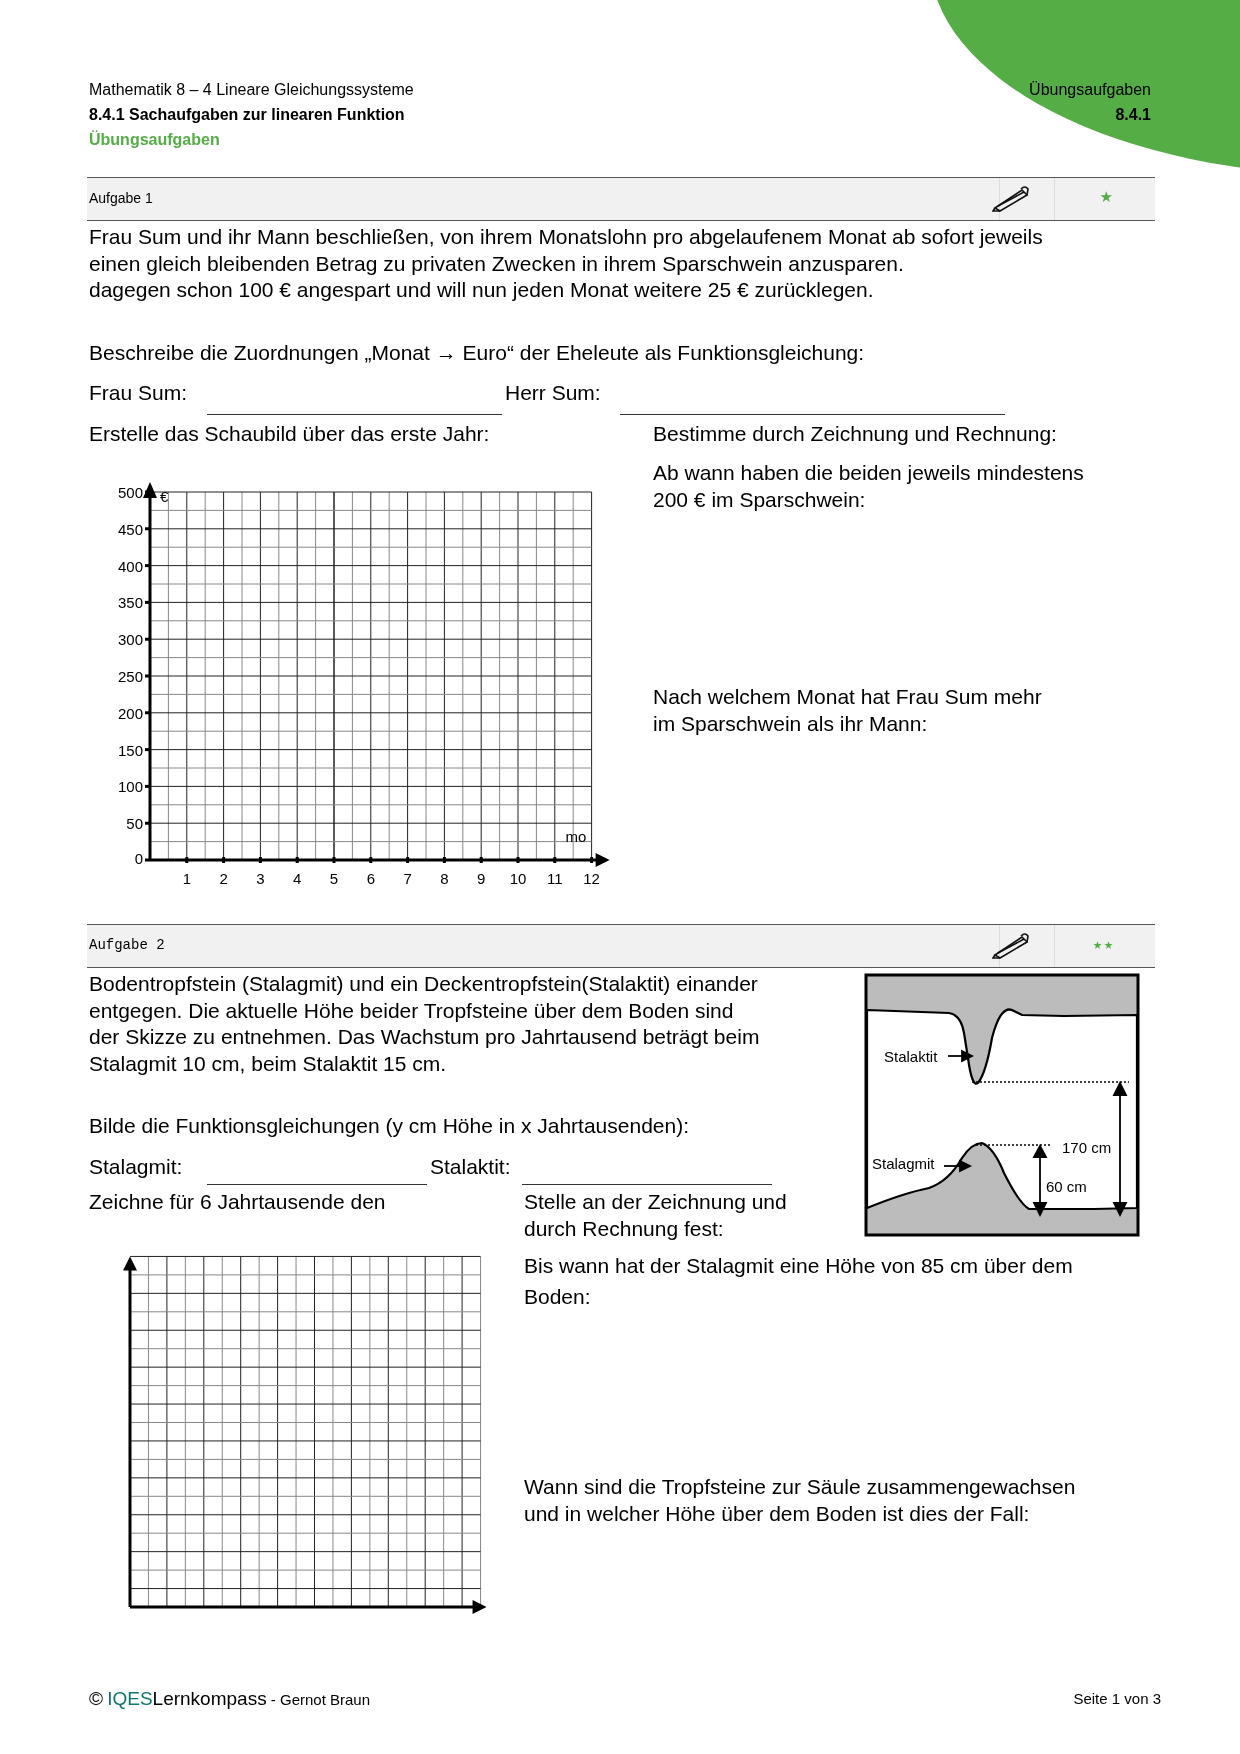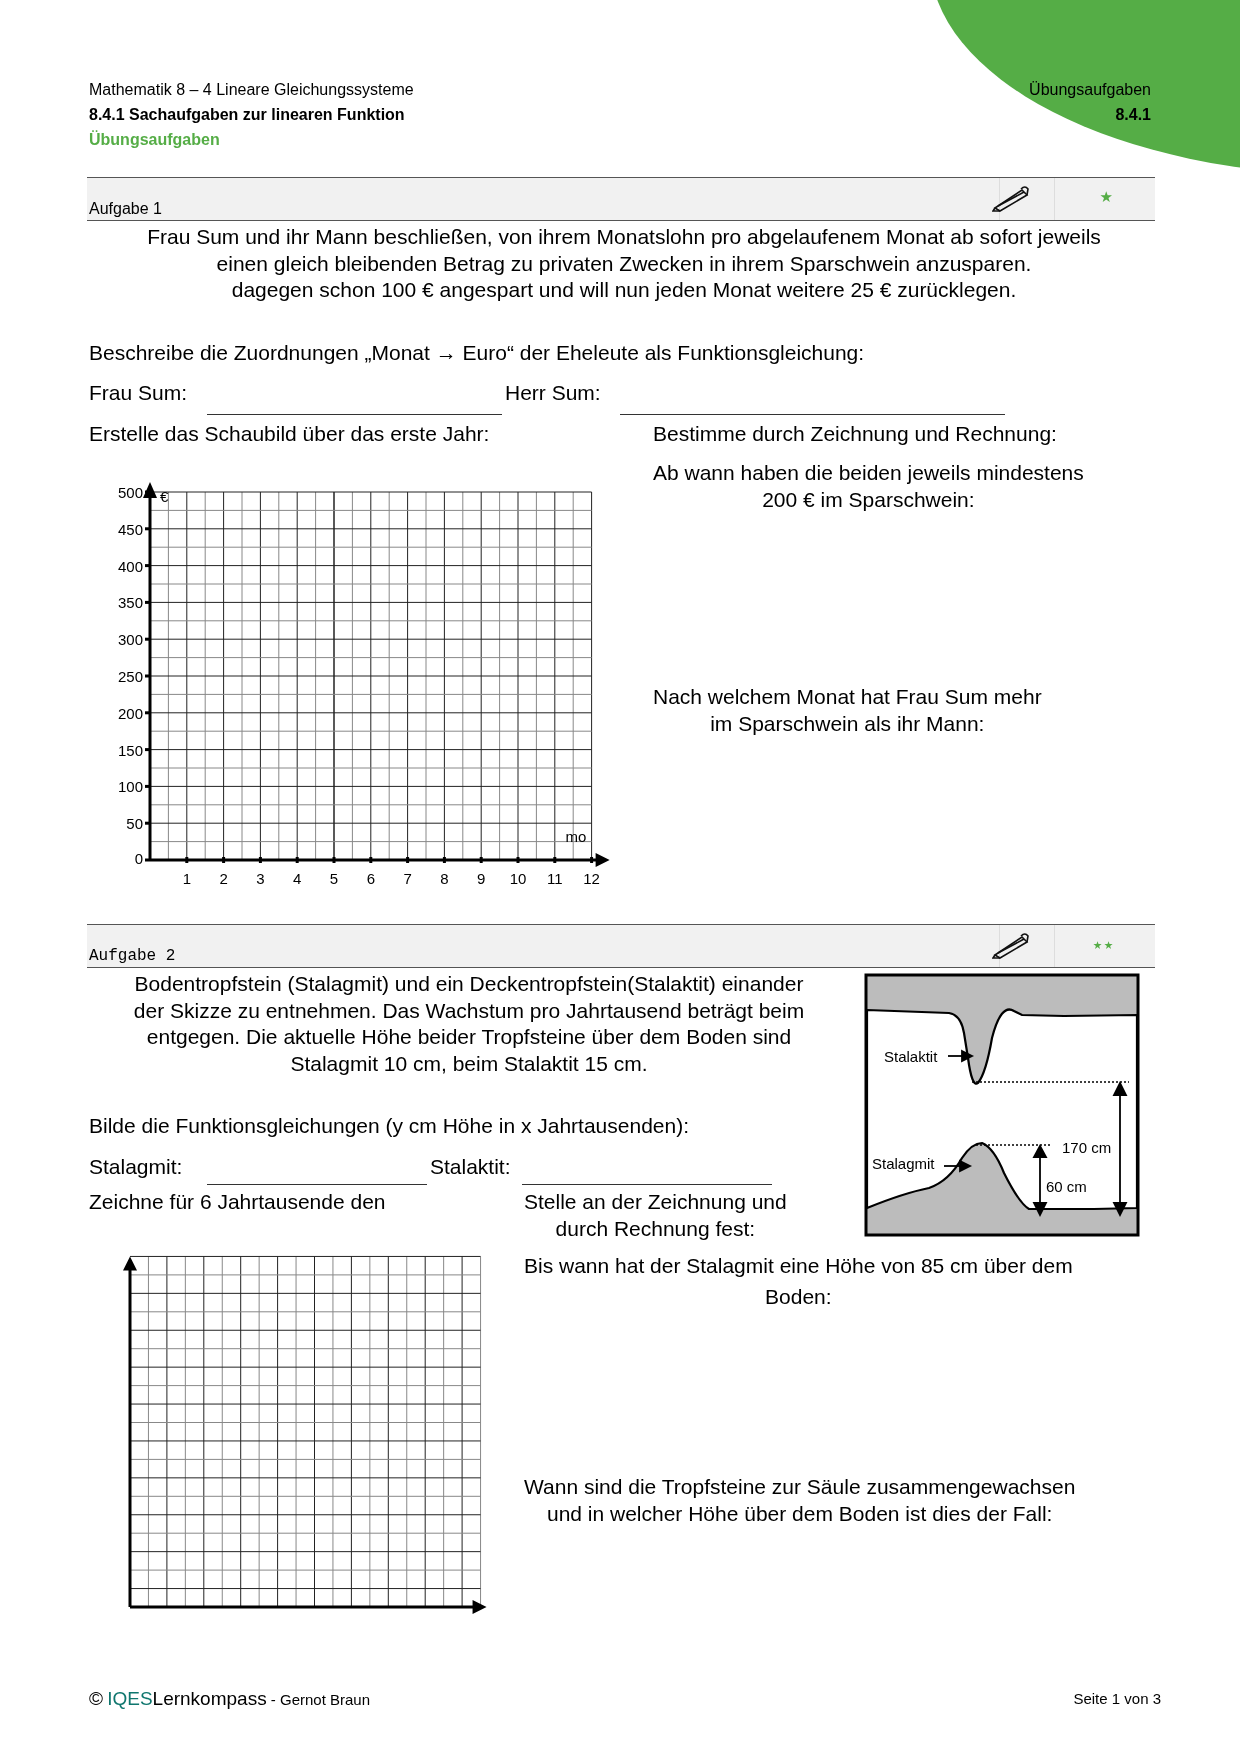--- a/index.html
+++ b/index.html
@@ -8,25 +8,25 @@
   .abs { position:absolute; }
   .green-blob { position:absolute; left:930px; top:-40px; width:420px; height:215px;
                 background:#55ad46; border-bottom-left-radius:100% 100%; }
   .hdr-left { left:89px; top:77px; font-size:16px; line-height:25px; }
   .hdr-left .b { font-weight:bold; }
   .hdr-left .g { font-weight:bold; color:#55ad46; }
   .hdr-right { right:89px; top:77px; font-size:16px; line-height:25px; text-align:right; }
   .hdr-right .b { font-weight:bold; }
   .task-bar { position:absolute; left:87px; width:1068px; height:42px; background:#f1f1f1;
               border-top:1.5px solid #555; border-bottom:1.5px solid #555; }
-  .task-bar .title { position:absolute; left:2px; top:22px; font-size:16px; }
+  .task-bar .title { position:absolute; left:2px; top:12px; font-size:14px; }
   .task-bar .pen { position:absolute; right:125px; top:6px; }
   .task-bar .stars { position:absolute; right:40px; top:10px; color:#55ad46; font-size:15px; letter-spacing:2px; }
   .task-bar .sep { position:absolute; top:0; bottom:0; width:1px; background:#ddd; }
-  .txt { font-size:21px; line-height:26.5px;text-align:center; }
+  .txt { font-size:21px; line-height:26.5px; }
   .line { position:absolute; border-bottom:1.3px solid #333; }
   svg text { font-family:"Liberation Sans", sans-serif; }
   .footer { font-size:15px; }
 </style>
 </head>
 <body>
 
 <div class="green-blob"></div>
 <div class="abs hdr-left">
   <div>Mathematik 8 – 4 Lineare Gleichungssysteme</div>
@@ -189,22 +189,22 @@
           <path d="M6 22 L32 8"></path>
           <path d="M29 5 Q33 1 36 5 L35 11"></path>
         </g>
       </svg>
   </span>
   <span class="stars">★★</span>
 </div>
 
 <div class="abs txt" style="left:89px; top:971px; width:760px;">
   <div>Bodentropfstein (Stalagmit) und ein Deckentropfstein(Stalaktit) einander</div>
+  <div>entgegen. Die aktuelle Höhe beider Tropfsteine über dem Boden sind</div>
   <div>der Skizze zu entnehmen. Das Wachstum pro Jahrtausend beträgt beim</div>
-  <div>entgegen. Die aktuelle Höhe beider Tropfsteine über dem Boden sind</div>
   <div>Stalagmit 10 cm, beim Stalaktit 15 cm.</div>
 </div>
 <div class="abs txt" style="left:89px; top:1113px;">Bilde die Funktionsgleichungen (y cm Höhe in x Jahrtausenden):</div>
 
 <div class="abs txt" style="left:89px; top:1154px;">Stalagmit:</div>
 <div class="line" style="left:207px; top:1160px; width:220px; height:24px;"></div>
 <div class="abs txt" style="left:430px; top:1154px;">Stalaktit:</div>
 <div class="line" style="left:522px; top:1160px; width:250px; height:24px;"></div>
 
 <div class="abs txt" style="left:89px; top:1189px;">

